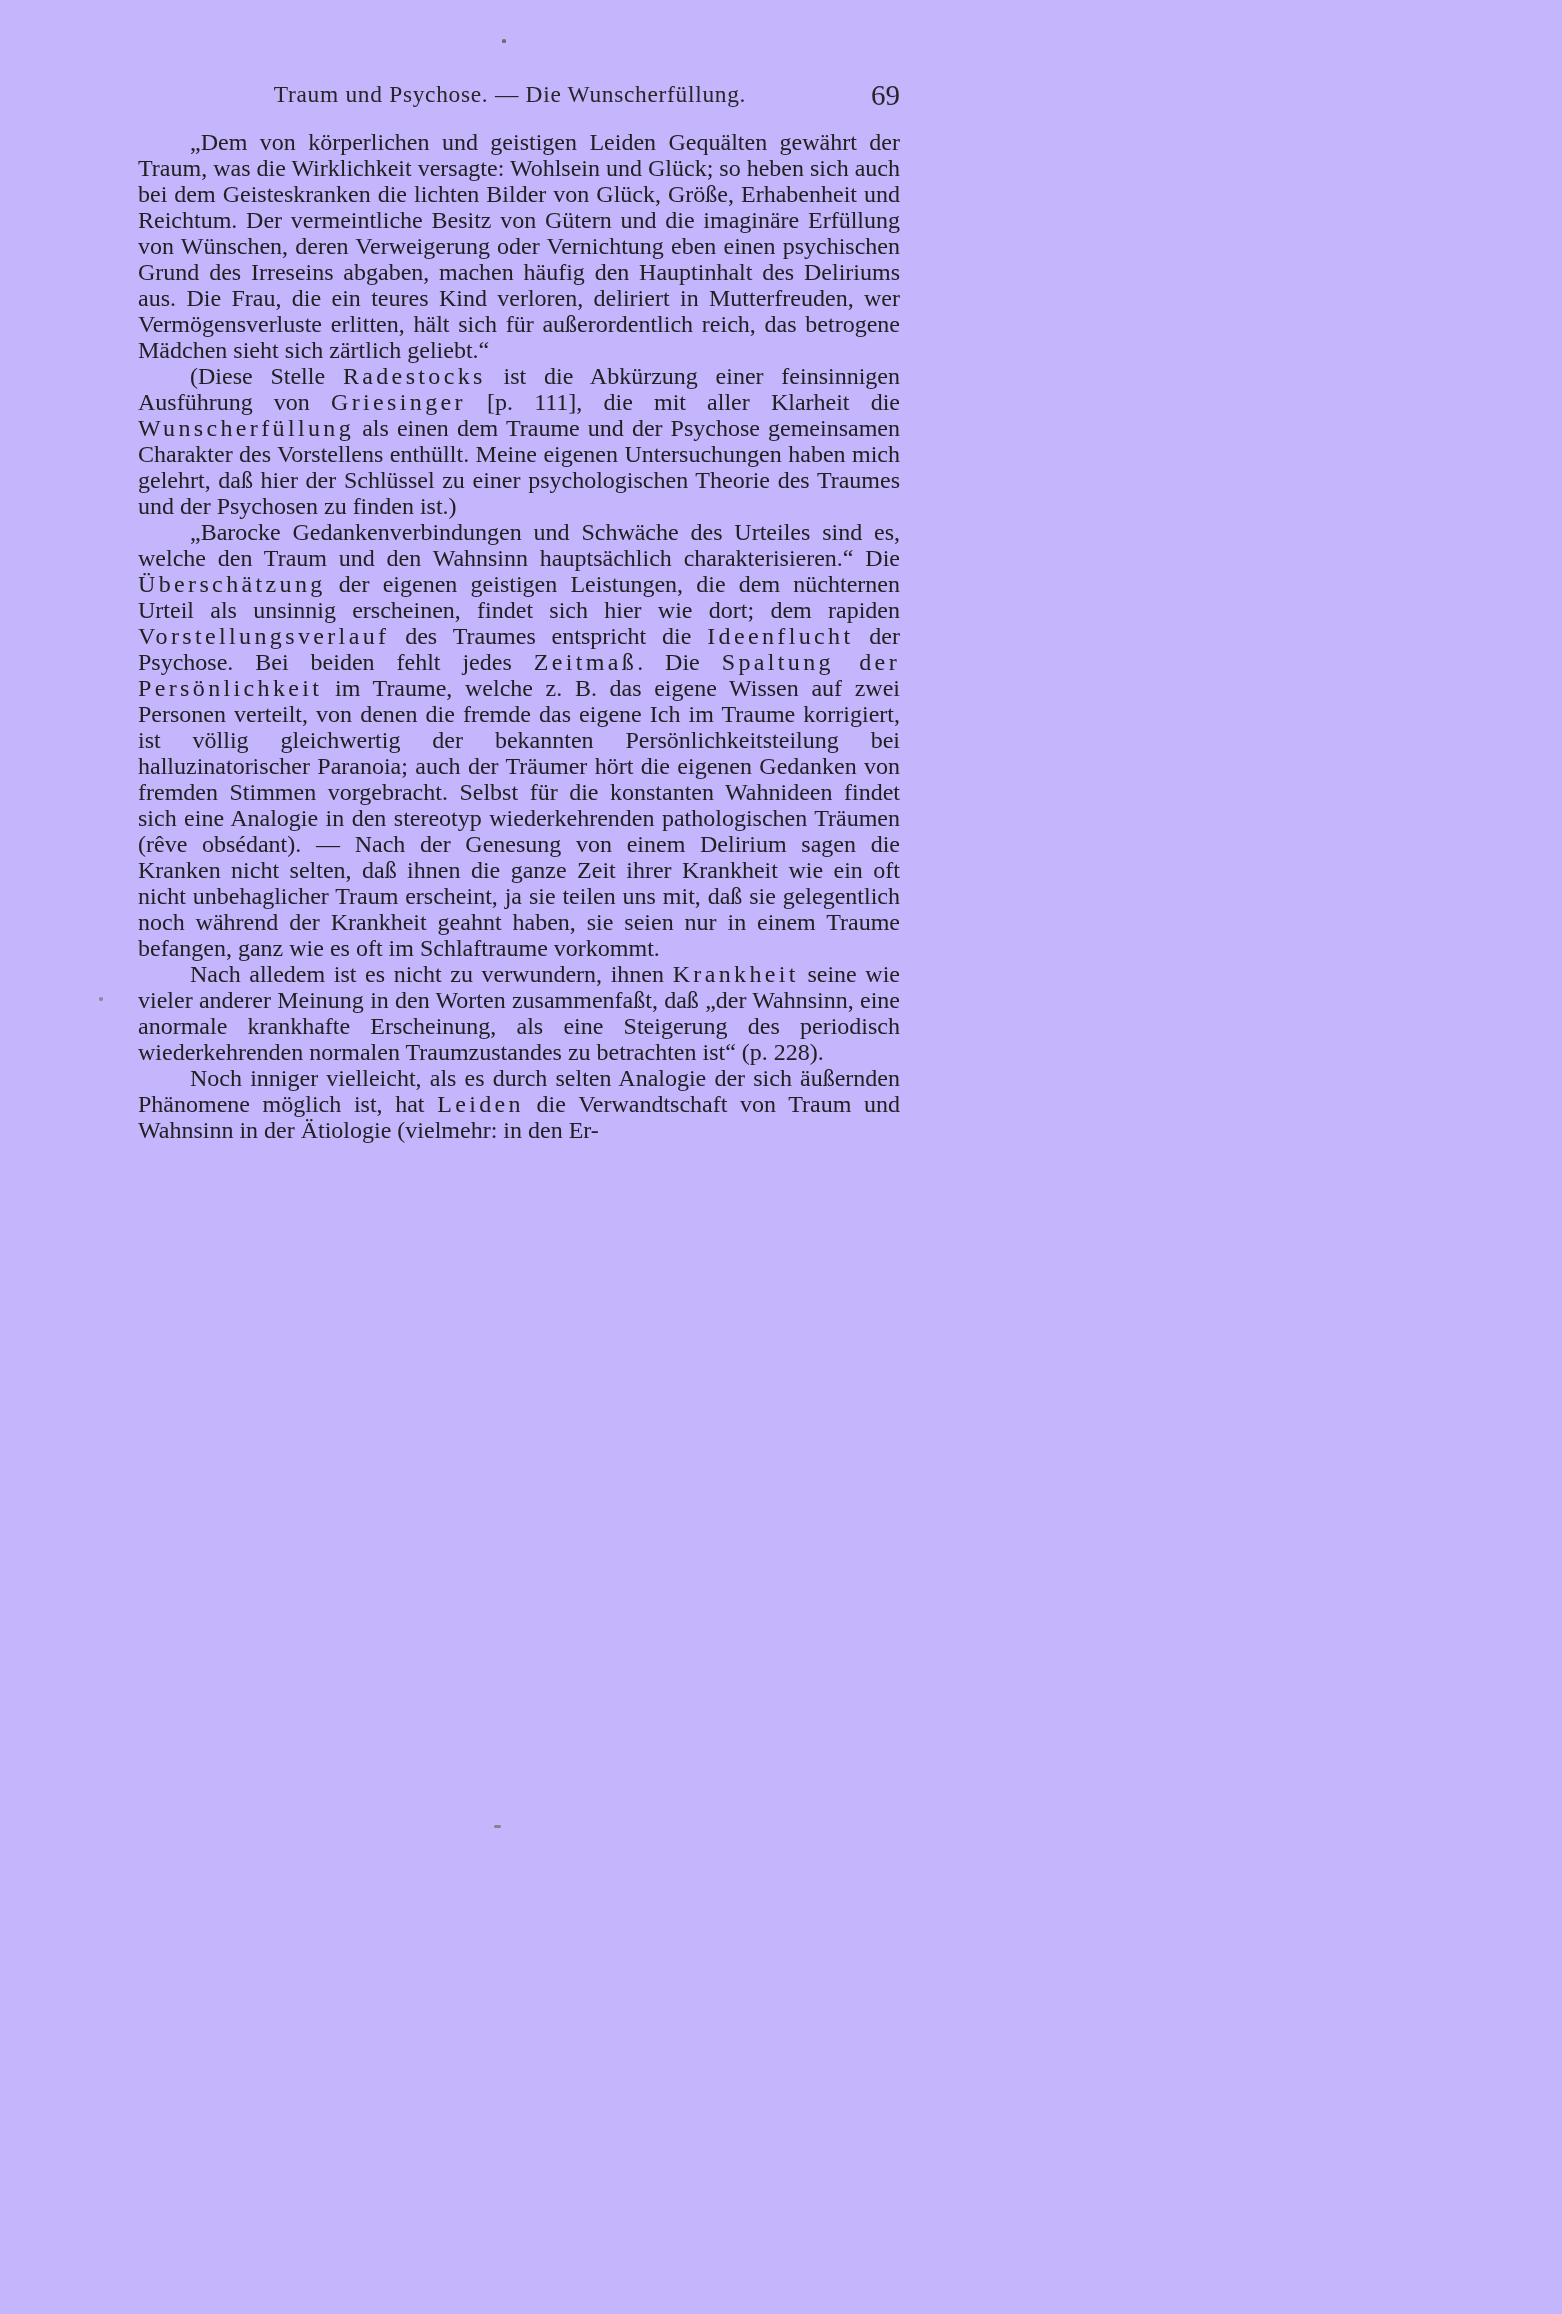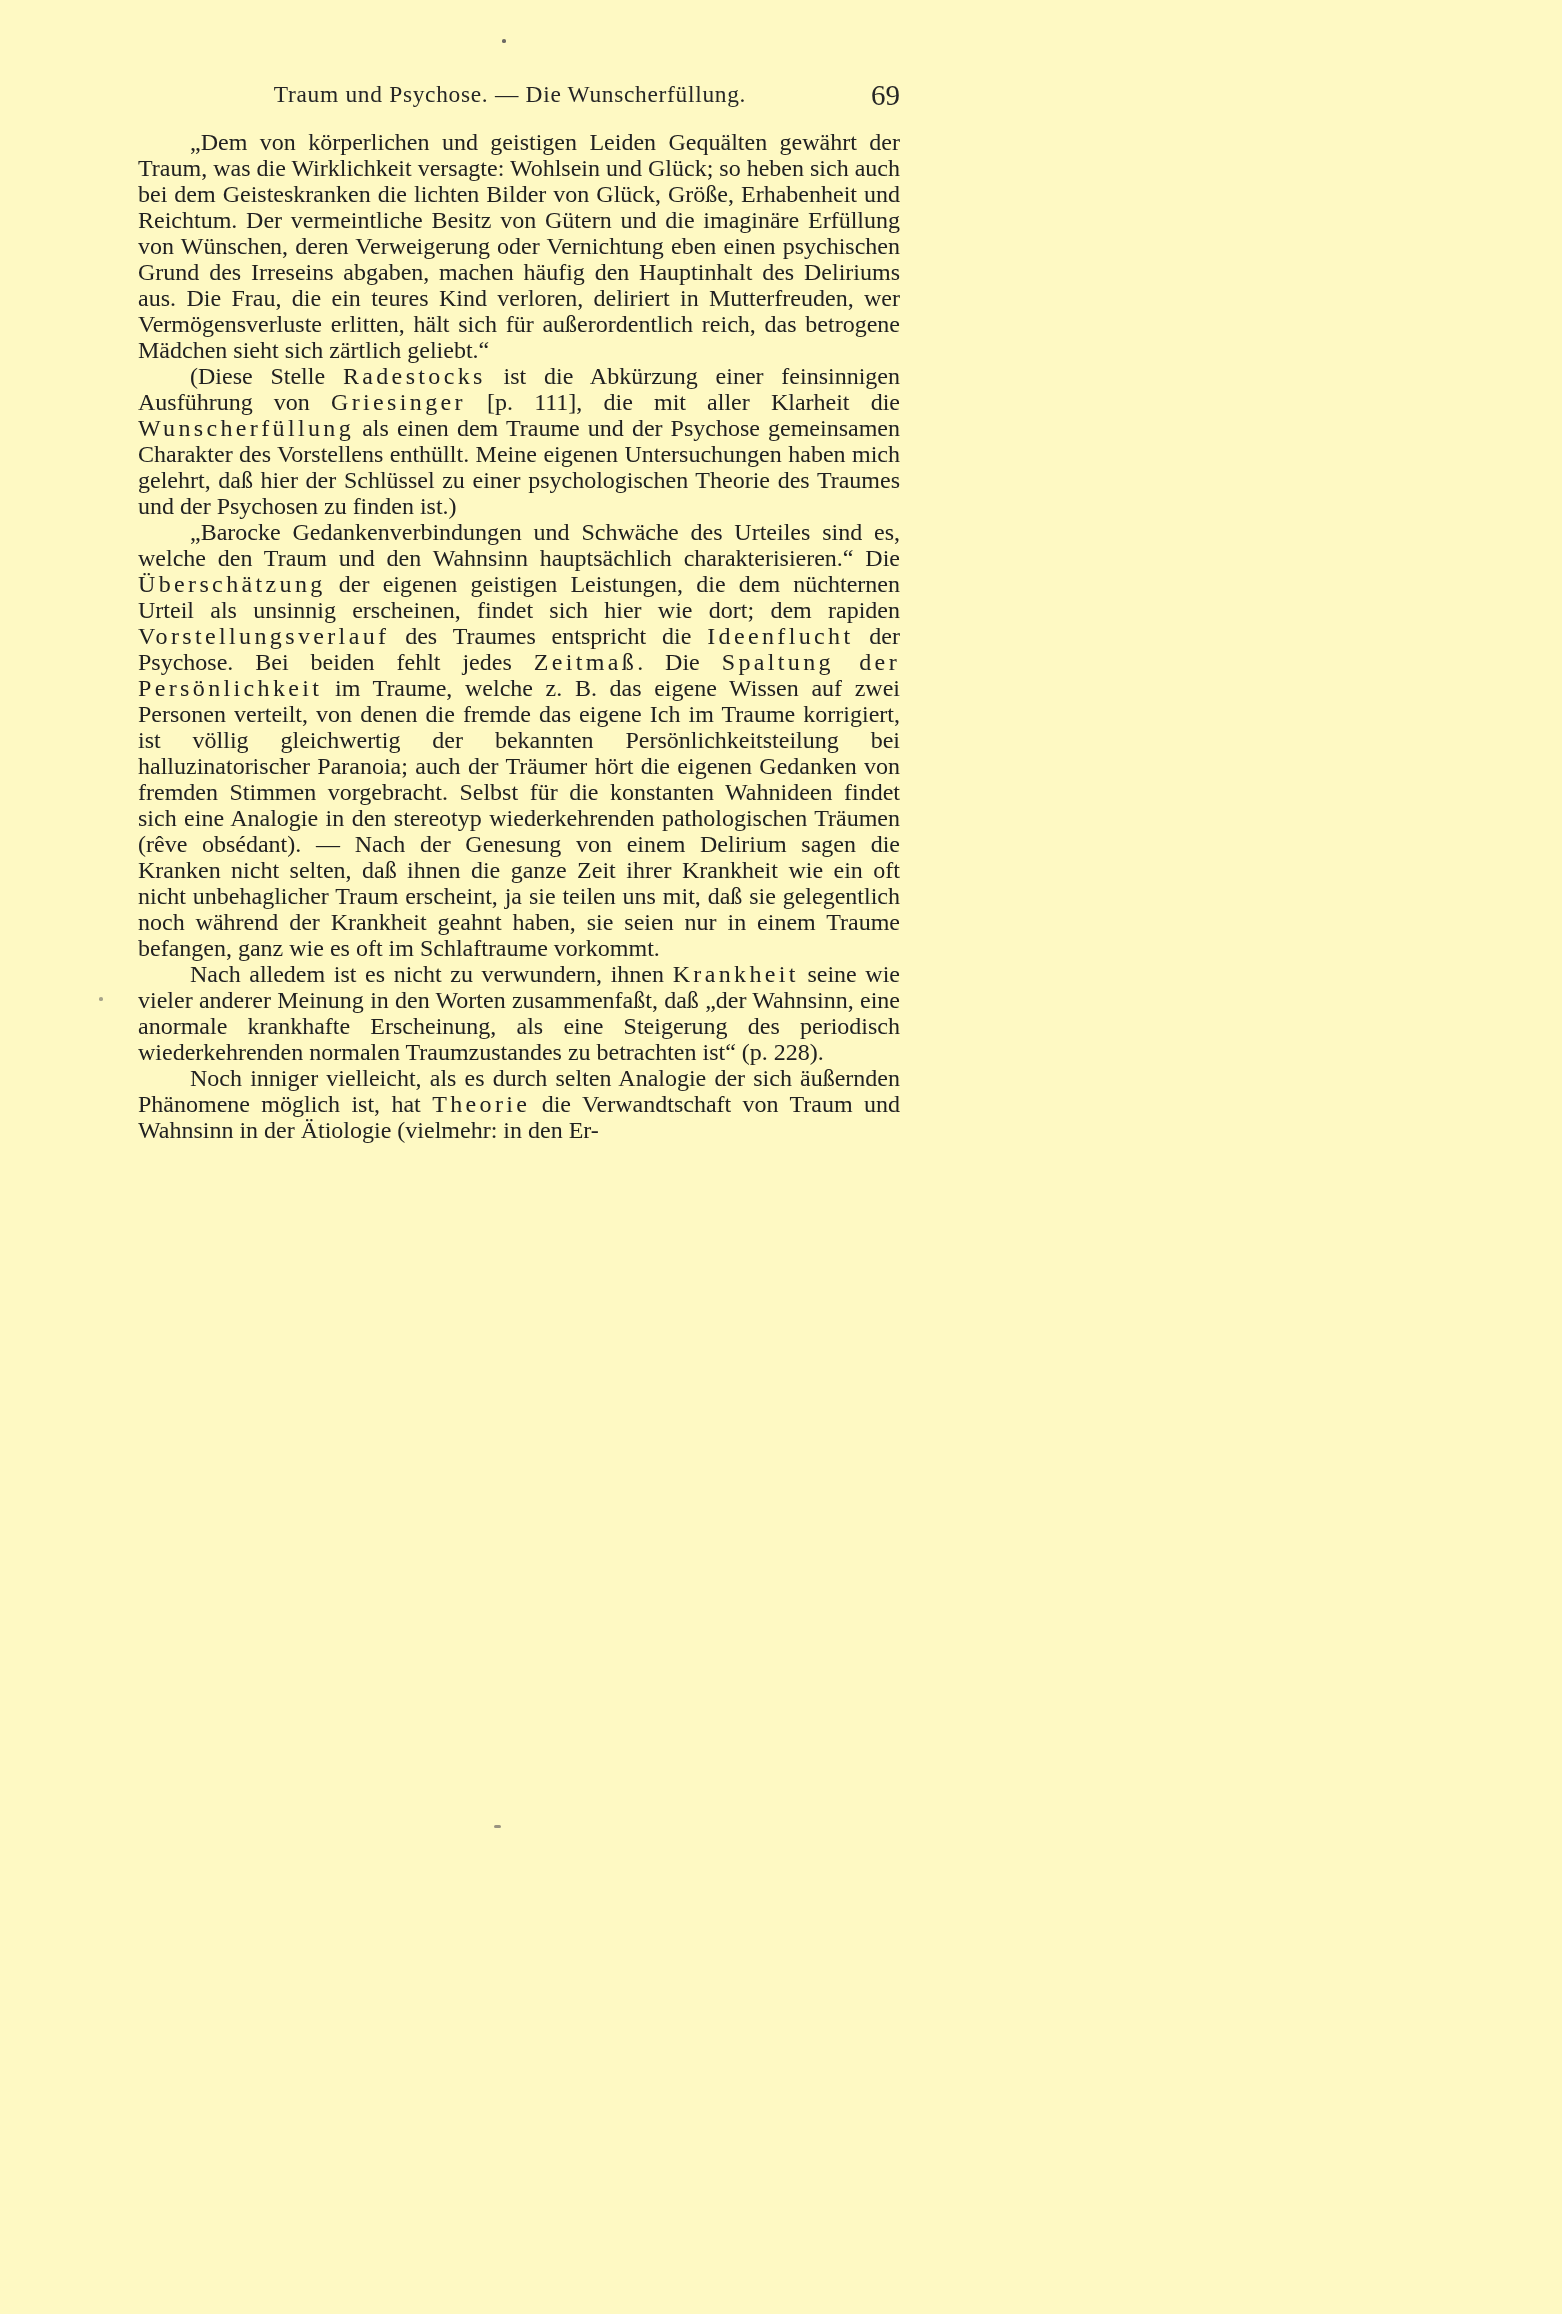--- a/index.html
+++ b/index.html
@@ -9,21 +9,21 @@
   body {
     width: 1563px;
     height: 2314px;
     background: #e9e7e2;
     font-family: "Liberation Serif", serif;
   }
   .scan-page {
     position: relative;
     width: 1563px;
     height: 2314px;
-    background: #fef9c3;
+    background: #c4b5fd;
     color: #212121;
     overflow: hidden;
   }
   .page-header {
     position: absolute;
     top: 81px;
     left: 120px;
     width: 780px;
     height: 32px;
     font-size: 23.4px;
@@ -80,21 +80,21 @@
   <header class="page-header">
     <span class="running-title">Traum und Psychose. — Die Wunscherfüllung.</span>
     <span class="page-number">69</span>
   </header>
 
   <main class="text-block" id="text-block">
       <p class="para indent"><span class="">„Dem von körperlichen und geistigen Leiden Gequälten gewährt der Traum, was die Wirklichkeit versagte: Wohlsein und Glück; so heben sich auch bei dem Geisteskranken die lichten Bilder von Glück, Größe, Erhabenheit und Reichtum. Der vermeintliche Besitz von Gütern und die imaginäre Erfüllung von Wünschen, deren Verweigerung oder Vernichtung eben einen psychischen Grund des Irreseins abgaben, machen häufig den Hauptinhalt des Deliriums aus. Die Frau, die ein teures Kind verloren, deliriert in Mutterfreuden, wer Vermögensverluste erlitten, hält sich für außerordentlich reich, das betrogene Mädchen sieht sich zärtlich geliebt.“</span></p>
       <p class="para indent"><span class="">(Diese Stelle </span><span class="sperr">Radestocks</span><span class=""> ist die Abkürzung einer feinsinnigen Ausführung von </span><span class="sperr">Griesinger</span><span class=""> [p. 111], die mit aller Klarheit die </span><span class="sperr">Wunscherfüllung</span><span class=""> als einen dem Traume und der Psychose gemeinsamen Charakter des Vorstellens enthüllt. Meine eigenen Untersuchungen haben mich gelehrt, daß hier der Schlüssel zu einer psychologischen Theorie des Traumes und der Psychosen zu finden ist.)</span></p>
       <p class="para indent"><span class="">„Barocke Gedankenverbindungen und Schwäche des Urteiles sind es, welche den Traum und den Wahnsinn hauptsächlich charakterisieren.“ Die </span><span class="sperr">Überschätzung</span><span class=""> der eigenen geistigen Leistungen, die dem nüchternen Urteil als unsinnig erscheinen, findet sich hier wie dort; dem rapiden </span><span class="sperr">Vorstellungsverlauf</span><span class=""> des Traumes entspricht die </span><span class="sperr">Ideenflucht</span><span class=""> der Psychose. Bei beiden fehlt jedes </span><span class="sperr">Zeitmaß</span><span class="">. Die </span><span class="sperr">Spaltung der Persönlichkeit</span><span class=""> im Traume, welche z. B. das eigene Wissen auf zwei Personen verteilt, von denen die fremde das eigene Ich im Traume korrigiert, ist völlig gleichwertig der bekannten Persönlichkeitsteilung bei halluzinatorischer Paranoia; auch der Träumer hört die eigenen Gedanken von fremden Stimmen vorgebracht. Selbst für die konstanten Wahnideen findet sich eine Analogie in den stereotyp wiederkehrenden pathologischen Träumen (rêve obsédant). — Nach der Genesung von einem Delirium sagen die Kranken nicht selten, daß ihnen die ganze Zeit ihrer Krankheit wie ein oft nicht unbehaglicher Traum erscheint, ja sie teilen uns mit, daß sie gelegentlich noch während der Krankheit geahnt haben, sie seien nur in einem Traume befangen, ganz wie es oft im Schlaftraume vorkommt.</span></p>
       <p class="para indent"><span class="">Nach alledem ist es nicht zu verwundern, ihnen </span><span class="sperr">Krankheit</span><span class=""> seine wie vieler anderer Meinung in den Worten zusammenfaßt, daß „der Wahnsinn, eine anormale krankhafte Erscheinung, als eine Steigerung des periodisch wiederkehrenden normalen Traumzustandes zu betrachten ist“ (p. 228).</span></p>
-      <p class="para indent"><span class="">Noch inniger vielleicht, als es durch selten Analogie der sich äußernden Phänomene möglich ist, hat </span><span class="sperr">Theorie</span><span class=""> die Verwandtschaft von Traum und Wahnsinn in der Ätiologie (vielmehr: in den Er-</span></p>
+      <p class="para indent"><span class="">Noch inniger vielleicht, als es durch selten Analogie der sich äußernden Phänomene möglich ist, hat </span><span class="sperr">Leiden</span><span class=""> die Verwandtschaft von Traum und Wahnsinn in der Ätiologie (vielmehr: in den Er-</span></p>
     </main>
 
   <span class="artifact dot-top"></span>
   <span class="artifact dot-margin"></span>
   <span class="artifact dash-bottom"></span>
 
 </div>
 
 
 </body></html>

